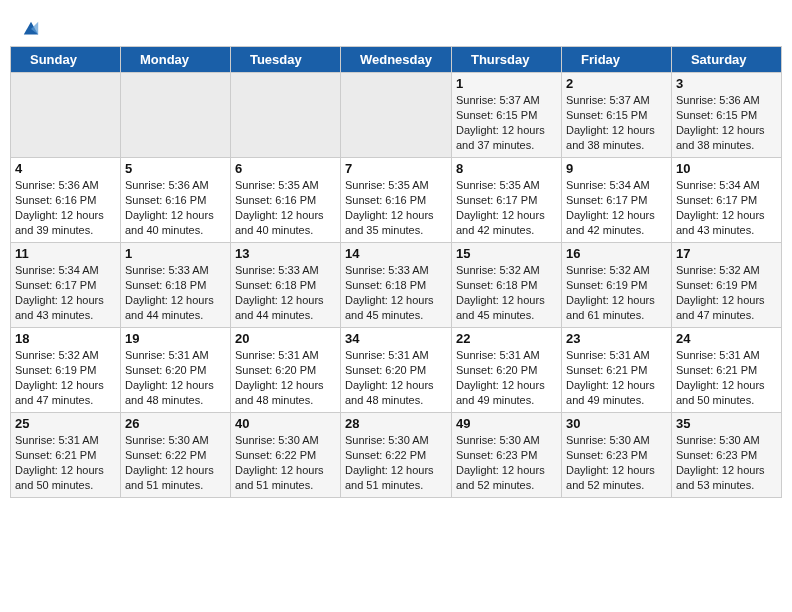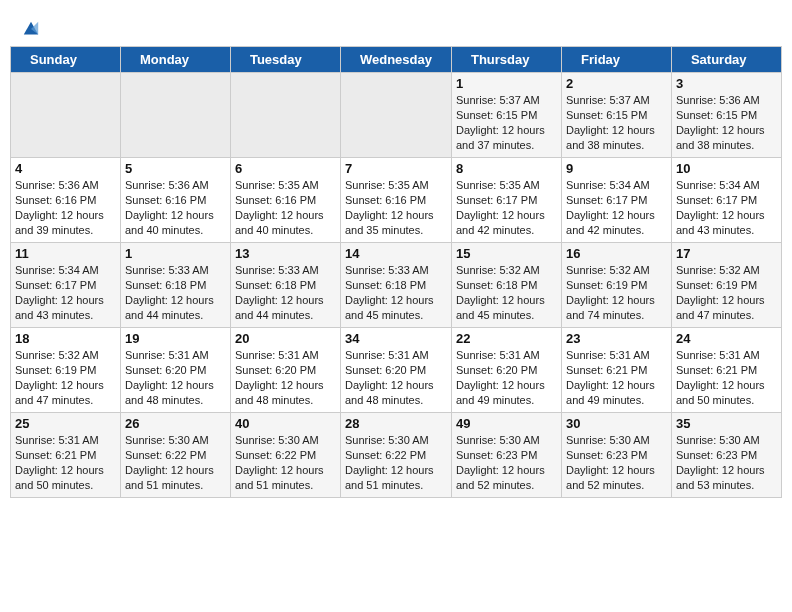--- a/index.html
+++ b/index.html
@@ -196,21 +196,21 @@
         <td>
           <span class="day-num">14</span>
           <div class="cell-text"><span>Sunrise: 5:33 AM</span><br><span>Sunset: 6:18 PM</span><br><span>Daylight: 12 hours</span><br><span>and 45 minutes.</span></div>
         </td>
         <td>
           <span class="day-num">15</span>
           <div class="cell-text"><span>Sunrise: 5:32 AM</span><br><span>Sunset: 6:18 PM</span><br><span>Daylight: 12 hours</span><br><span>and 45 minutes.</span></div>
         </td>
         <td>
           <span class="day-num">16</span>
-          <div class="cell-text"><span>Sunrise: 5:32 AM</span><br><span>Sunset: 6:19 PM</span><br><span>Daylight: 12 hours</span><br><span>and 74 minutes.</span></div>
+          <div class="cell-text"><span>Sunrise: 5:32 AM</span><br><span>Sunset: 6:19 PM</span><br><span>Daylight: 12 hours</span><br><span>and 61 minutes.</span></div>
         </td>
         <td>
           <span class="day-num">17</span>
           <div class="cell-text"><span>Sunrise: 5:32 AM</span><br><span>Sunset: 6:19 PM</span><br><span>Daylight: 12 hours</span><br><span>and 47 minutes.</span></div>
         </td>
       </tr>
       <tr>
         <td>
           <span class="day-num">18</span>
           <div class="cell-text"><span>Sunrise: 5:32 AM</span><br><span>Sunset: 6:19 PM</span><br><span>Daylight: 12 hours</span><br><span>and 47 minutes.</span></div>

